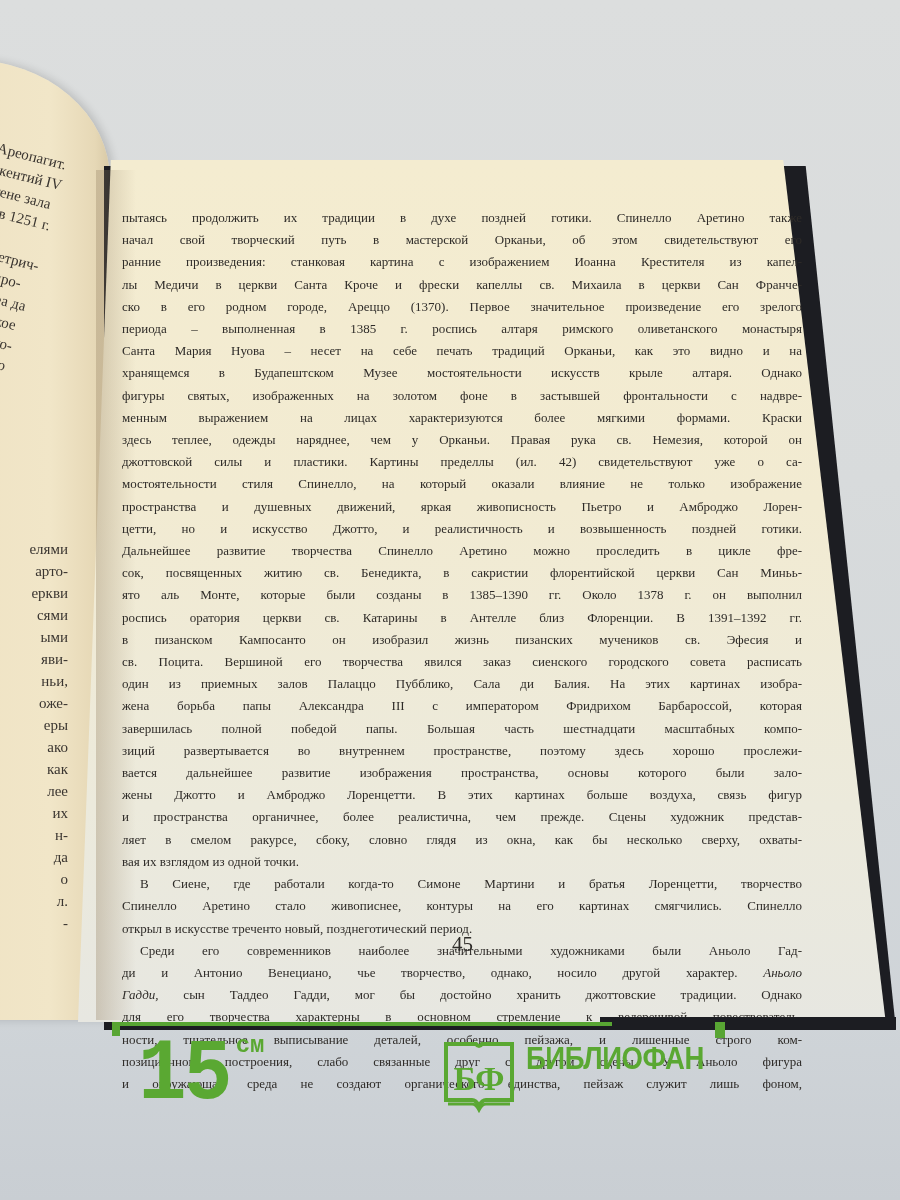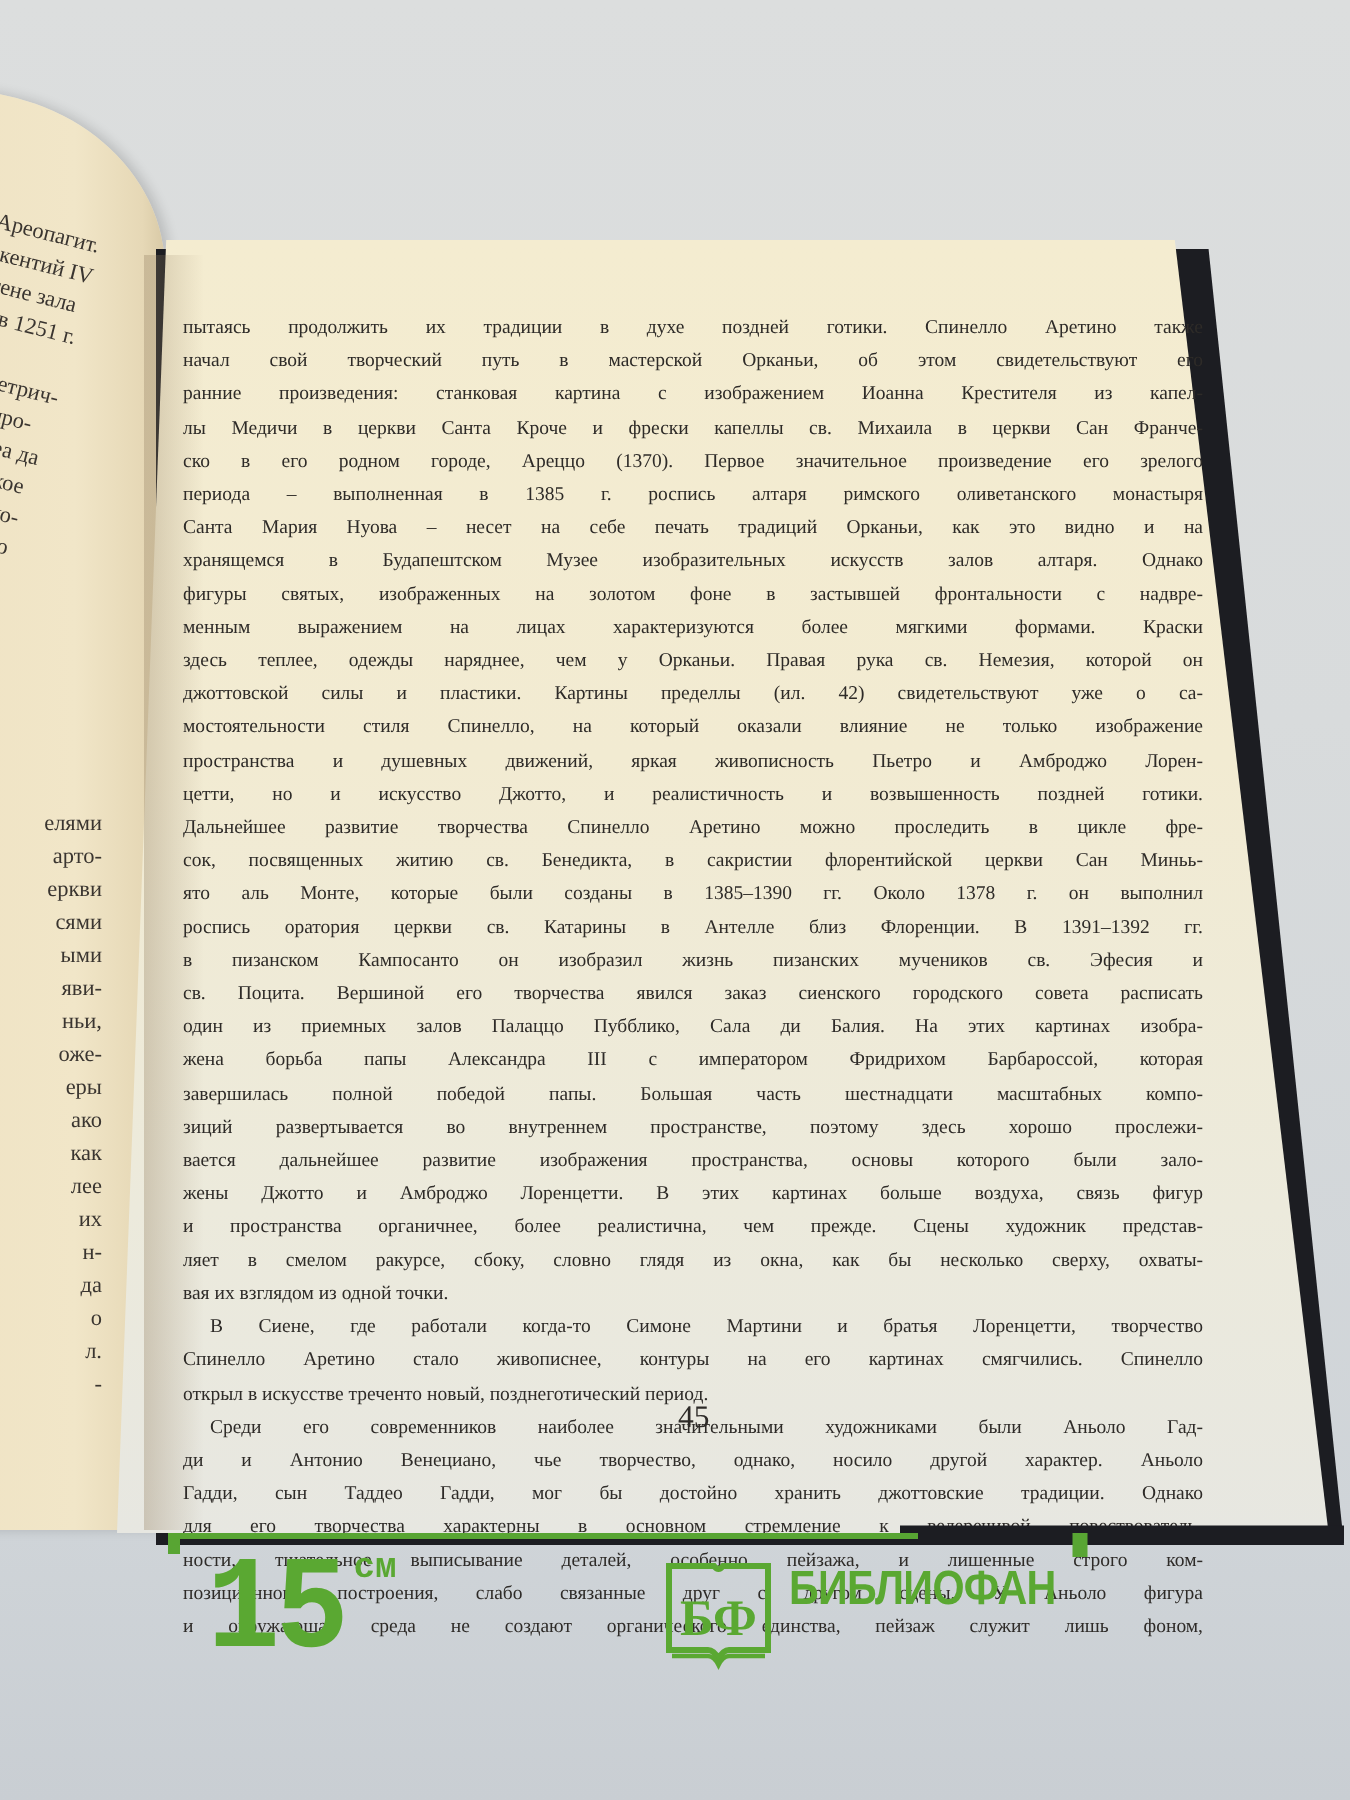--- a/index.html
+++ b/index.html
@@ -53,21 +53,21 @@
     }
     .text-block {
       position: absolute; left: 122px; top: 207px; width: 680px;
       color: #2e2b28;
       font-size: 13px; line-height: 22.2px;
       text-align: justify;
     }
     .text-line { display: block; white-space: nowrap; text-align-last: justify; }
     .text-line.last { text-align-last: left; }
     .text-line.indent { padding-left: 18px; }
-    .text-line .it { }
+    .text-line .it { font-style: italic; }
     .page-number {
       position: absolute; left: 452px; top: 932px;
       font-size: 21px; color: #2e2b28;
     }
     
     .green-rule {
       position: absolute; left: 112px; top: 1022px; width: 500px; height: 4px; background: #58a533;
     }
     .green-tick-l { position: absolute; left: 112px; top: 1022px; width: 8px; height: 14px; background: #58a533; }
     .green-tick-r { position: absolute; left: 715px; top: 1022px; width: 10px; height: 16px; background: #58a533; }
@@ -144,21 +144,21 @@
   <div class="gutter-shadow"></div>
 
   <div class="text-block">
     <span class="text-line">пытаясь продолжить их традиции в духе поздней готики. Спинелло Аретино также</span>
     <span class="text-line">начал свой творческий путь в мастерской Орканьи, об этом свидетельствуют его</span>
     <span class="text-line">ранние произведения: станковая картина с изображением Иоанна Крестителя из капел-</span>
     <span class="text-line">лы Медичи в церкви Санта Кроче и фрески капеллы св. Михаила в церкви Сан Франче-</span>
     <span class="text-line">ско в его родном городе, Ареццо (1370). Первое значительное произведение его зрелого</span>
     <span class="text-line">периода – выполненная в 1385 г. роспись алтаря римского оливетанского монастыря</span>
     <span class="text-line">Санта Мария Нуова – несет на себе печать традиций Орканьи, как это видно и на</span>
-    <span class="text-line">хранящемся в Будапештском Музее изобразительных искусств залов алтаря. Однако</span>
+    <span class="text-line">хранящемся в Будапештском Музее мостоятельности искусств крыле алтаря. Однако</span>
     <span class="text-line">фигуры святых, изображенных на золотом фоне в застывшей фронтальности с надвре-</span>
     <span class="text-line">менным выражением на лицах характеризуются более мягкими формами. Краски</span>
     <span class="text-line">здесь теплее, одежды наряднее, чем у Орканьи. Правая рука св. Немезия, которой он</span>
     <span class="text-line">джоттовской силы и пластики. Картины пределлы (ил. 42) свидетельствуют уже о са-</span>
     <span class="text-line">мостоятельности стиля Спинелло, на который оказали влияние не только изображение</span>
     <span class="text-line">пространства и душевных движений, яркая живописность Пьетро и Амброджо Лорен-</span>
     <span class="text-line">цетти, но и искусство Джотто, и реалистичность и возвышенность поздней готики.</span>
     <span class="text-line">Дальнейшее развитие творчества Спинелло Аретино можно проследить в цикле фре-</span>
     <span class="text-line">сок, посвященных житию св. Бенедикта, в сакристии флорентийской церкви Сан Миньь-</span>
     <span class="text-line">ято аль Монте, которые были созданы в 1385–1390 гг. Около 1378 г. он выполнил</span>

